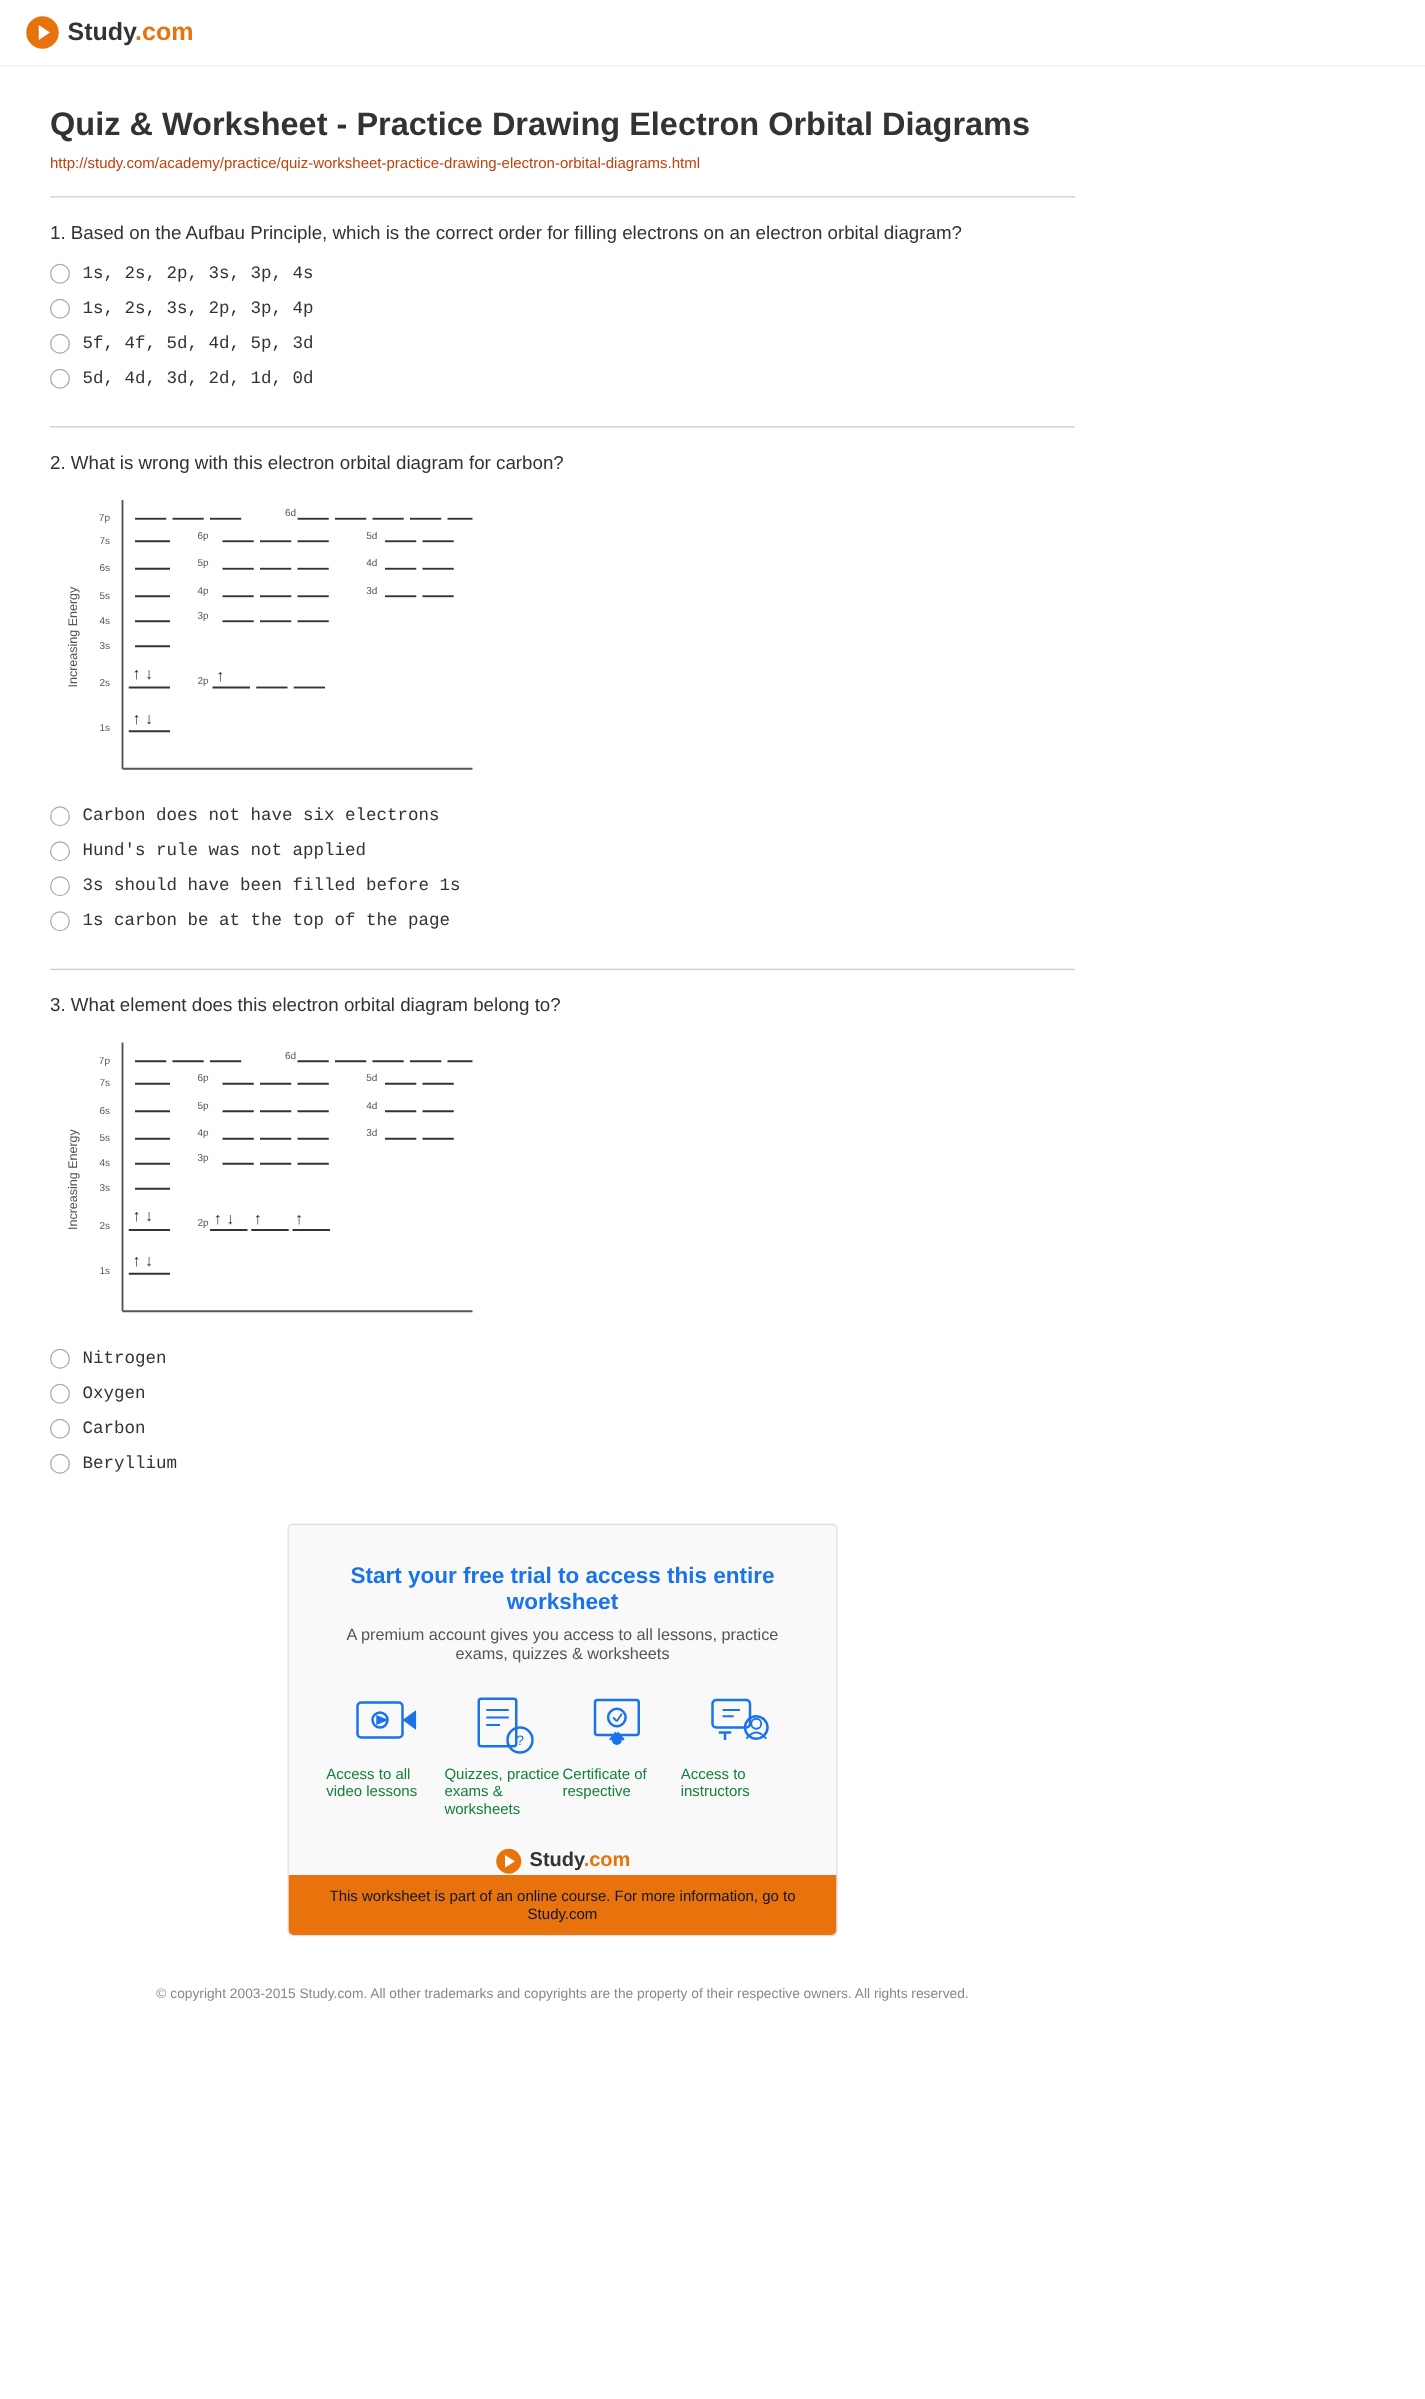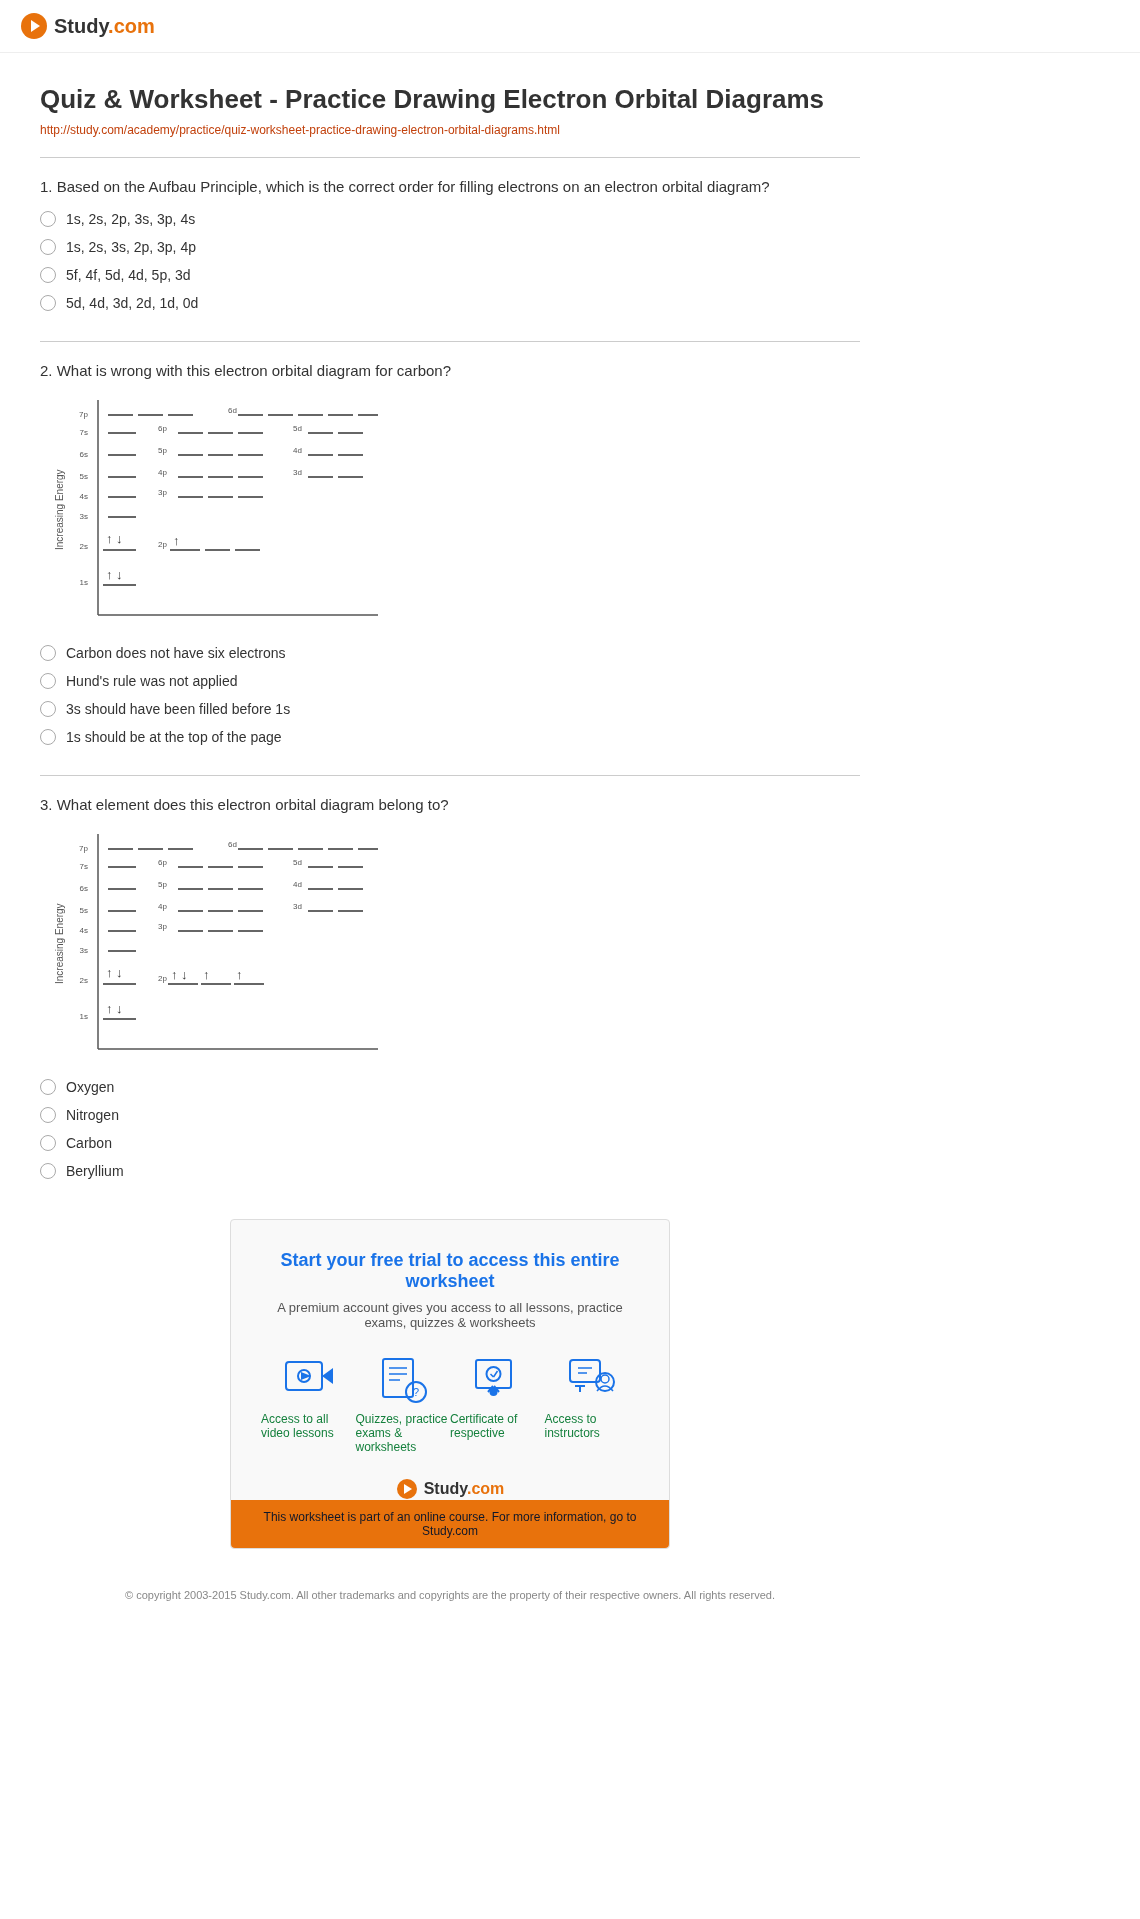--- a/index.html
+++ b/index.html
@@ -63,20 +63,21 @@
       color: #333;
       margin-bottom: 16px;
       font-weight: normal;
       margin-top: 12px;
     }
     .radio-option {
       display: flex;
       align-items: flex-start;
       margin-bottom: 12px;
       gap: 10px;
+      font-family: Liberation Mono, monospace;
     }
     .radio-circle {
       width: 16px;
       height: 16px;
       border-radius: 50%;
       border: 1px solid #aaa;
       display: inline-block;
       flex-shrink: 0;
       background: #fff;
     }
@@ -295,21 +296,21 @@
     <div class="radio-option">
       <span class="radio-circle"></span>
       <span class="option-text">Hund's rule was not applied</span>
     </div>
     <div class="radio-option">
       <span class="radio-circle"></span>
       <span class="option-text">3s should have been filled before 1s</span>
     </div>
     <div class="radio-option">
       <span class="radio-circle"></span>
-      <span class="option-text">1s should be at the top of the page</span>
+      <span class="option-text">1s carbon be at the top of the page</span>
     </div>
   </div>
 
   <hr class="divider">
 
   <div class="question-block">
     <p class="question-text">
       <span>3.</span>
       <span>What element does this electron orbital diagram belong to?</span>
     </p>
@@ -388,25 +389,25 @@
 
         <text x="20" y="190" font-size="8" fill="#555" text-anchor="end">1s</text>
         <text x="38" y="184" font-size="13" fill="#333">↑</text>
         <text x="48" y="184" font-size="13" fill="#333">↓</text>
         <line x1="35" y1="190" x2="68" y2="190" stroke="#333" stroke-width="1.5"></line>
       </svg>
     </div>
 
     <div class="radio-option">
       <span class="radio-circle"></span>
+      <span class="option-text">Nitrogen</span>
+    </div>
+    <div class="radio-option">
+      <span class="radio-circle"></span>
       <span class="option-text">Oxygen</span>
-    </div>
-    <div class="radio-option">
-      <span class="radio-circle"></span>
-      <span class="option-text">Nitrogen</span>
     </div>
     <div class="radio-option">
       <span class="radio-circle"></span>
       <span class="option-text">Carbon</span>
     </div>
     <div class="radio-option">
       <span class="radio-circle"></span>
       <span class="option-text">Beryllium</span>
     </div>
   </div>

